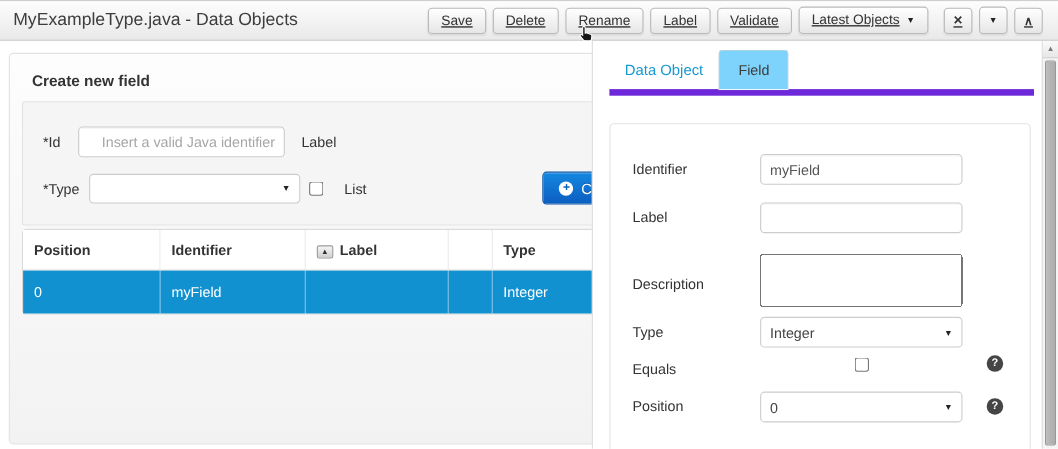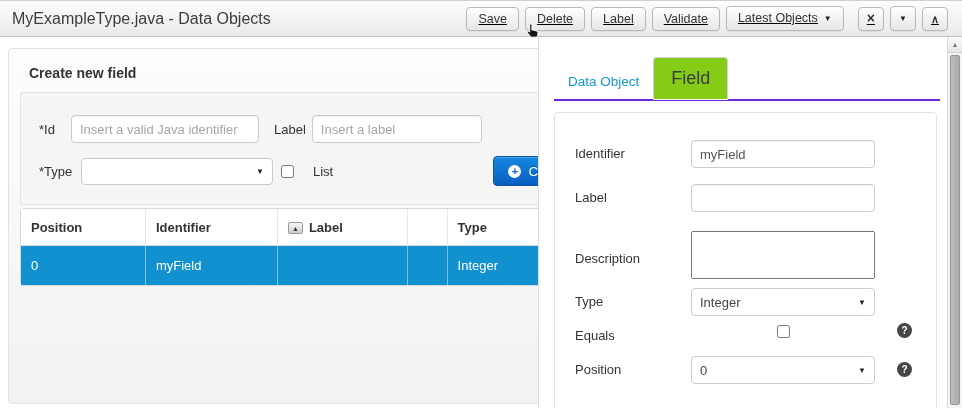--- a/index.html
+++ b/index.html
@@ -39,21 +39,21 @@
   .form-row { display:flex; align-items:center; }
   .form-row.first { margin-bottom:13px; }
   .form-row label, .field-label { font-size:13px; color:#333; }
   .lbl-id { width:32px; flex:none; }
   .lbl-label { margin:0 6px 0 15px; flex:none; }
   .lbl-type { width:42px; flex:none; }
   input.txt { font-family:inherit; font-size:13px; color:#555; background:#fff;
     border:1px solid #ccc; border-radius:4px; height:28px; padding:4px 8px;
     box-shadow:inset 0 1px 1px rgba(0,0,0,.05); }
   input.txt::placeholder { color:#a6a6a6; opacity:1; }
-  .id-input { width:188px; }
+  .id-input { width:188px;text-align:right; }
   .label-input { width:170px; }
   .fake-select { background:#fff; border:1px solid #ccc; border-radius:4px; height:27px;
     display:flex; align-items:center; justify-content:space-between; padding:0 8px;
     font-size:13px; color:#444; cursor:pointer; }
   .type-select { width:192px; flex:none; }
   .cb { width:13px; height:13px; margin-left:8px; accent-color:#f0f0f0; }
   .cb-label { font-size:13px; color:#333; margin-left:19px; }
   .btn-primary { margin-left:auto; font-family:inherit; font-size:13.5px; color:#fff; cursor:pointer;
     background:linear-gradient(#1488e0,#0c5ec1); border:1px solid #0a55a8; border-radius:4px;
     height:30px; padding:0 14px; display:flex; align-items:center;
@@ -78,25 +78,25 @@
   .sort-icon { display:inline-block; width:15px; height:12px; margin-right:6px;
     border:1px solid #9a9a9a; background:linear-gradient(#f6f6f6,#cfcfcf); border-radius:2px;
     font-size:7px; line-height:11px; color:#333; text-align:center; vertical-align:1px; }
   .del-btn { width:22px; height:21px; background:rgba(255,255,255,.14);
     border:1px solid #cicaca; border:1px solid #c9c9c9; border-radius:2px; cursor:pointer;
     color:#18222e; font-weight:bold; font-size:13px; line-height:17px; padding:0; }
 
   
   .right-panel { position:absolute; left:538px; top:0; right:0; bottom:0;
     border-left:1px solid #ddd; background:#fff; }
-  .tabs { position:absolute; top:26px; left:15px; right:7px; height:38px;
-    display:flex; align-items:flex-end; border-bottom:2px solid #6d28d9; }
+  .tabs { position:absolute; top:12px; left:15px; right:7px; height:38px;
+    display:flex; align-items:flex-end; border-bottom:6px solid #6d28d9; }
   .tab-link { font-size:13.5px; color:#1698d1; padding:10px 14px; cursor:pointer; }
-  .tab-active { font-size:18px; color:#3c3c3c; padding:10px 17px; cursor:default;
-    background:#84cc16; border:1px solid #d4d4d4; border-bottom:1px solid #fff;
+  .tab-active { font-size:13px; color:#3c3c3c; padding:10px 17px; cursor:default;
+    background:#7dd3fc; border:1px solid #d4d4d4; border-bottom:1px solid #fff;
     border-radius:4px 4px 0 0; margin-bottom:-1px; }
   .detail-box { position:absolute; top:75px; left:15px; right:10px; bottom:-2px;
     border:1px solid #e2e2e2; border-radius:4px 4px 0 0; background:#fff;
     padding:27px 20px 0 20px; }
   .drow { display:flex; align-items:flex-start; }
   .drow > .field-label { width:116px; flex:none; padding-top:6px; }
   .txt-d { width:184px; }
   textarea.txt { width:184px; height:48px; resize:none; }
   .select-d { width:184px; height:28px; }
   .ctrl-center { width:184px; display:flex; justify-content:center; padding-top:3px; }
@@ -117,20 +117,21 @@
     border-radius:2px; cursor:grab; }
 </style>
 </head>
 <body>
 
 <div class="titlebar">
   <div class="page-title">MyExampleType.java - Data Objects</div>
   <div class="toolbar">
     <button class="btn">Save</button>
     <button class="btn">Delete</button>
+    <button class="btn">Rename</button>
     <button class="btn">Label</button>
     <button class="btn">Validate</button>
     <button class="btn"><span>Latest Objects</span><span class="caret-txt">▼</span></button>
     <button class="btn btn-sm btn-gap"><span class="x-glyph">×</span></button>
     <button class="btn btn-sm"><span class="caret-solo">▼</span></button>
     <button class="btn btn-sm"><span class="chev-glyph">∧</span></button>
   </div>
 </div>
 
 <svg class="cursor" viewBox="0 0 24 24">
@@ -140,21 +141,20 @@
 <div class="content">
 
   <div class="left-panel">
     <div class="section-heading">Create new field</div>
 
     <div class="well">
       <div class="form-row first">
         <label class="lbl-id">*Id</label>
         <input class="txt id-input" placeholder="Insert a valid Java identifier" style="">
         <label class="lbl-label">Label</label>
-        <input class="txt label-input" placeholder="Insert a label" style="">
       </div>
       <div class="form-row">
         <label class="lbl-type">*Type</label>
         <div class="fake-select type-select">
           <span></span>
           <span class="caret-solo">▼</span>
         </div>
         <input type="checkbox" class="cb" style="">
         <span class="cb-label">List</span>
         <button class="btn-primary">

